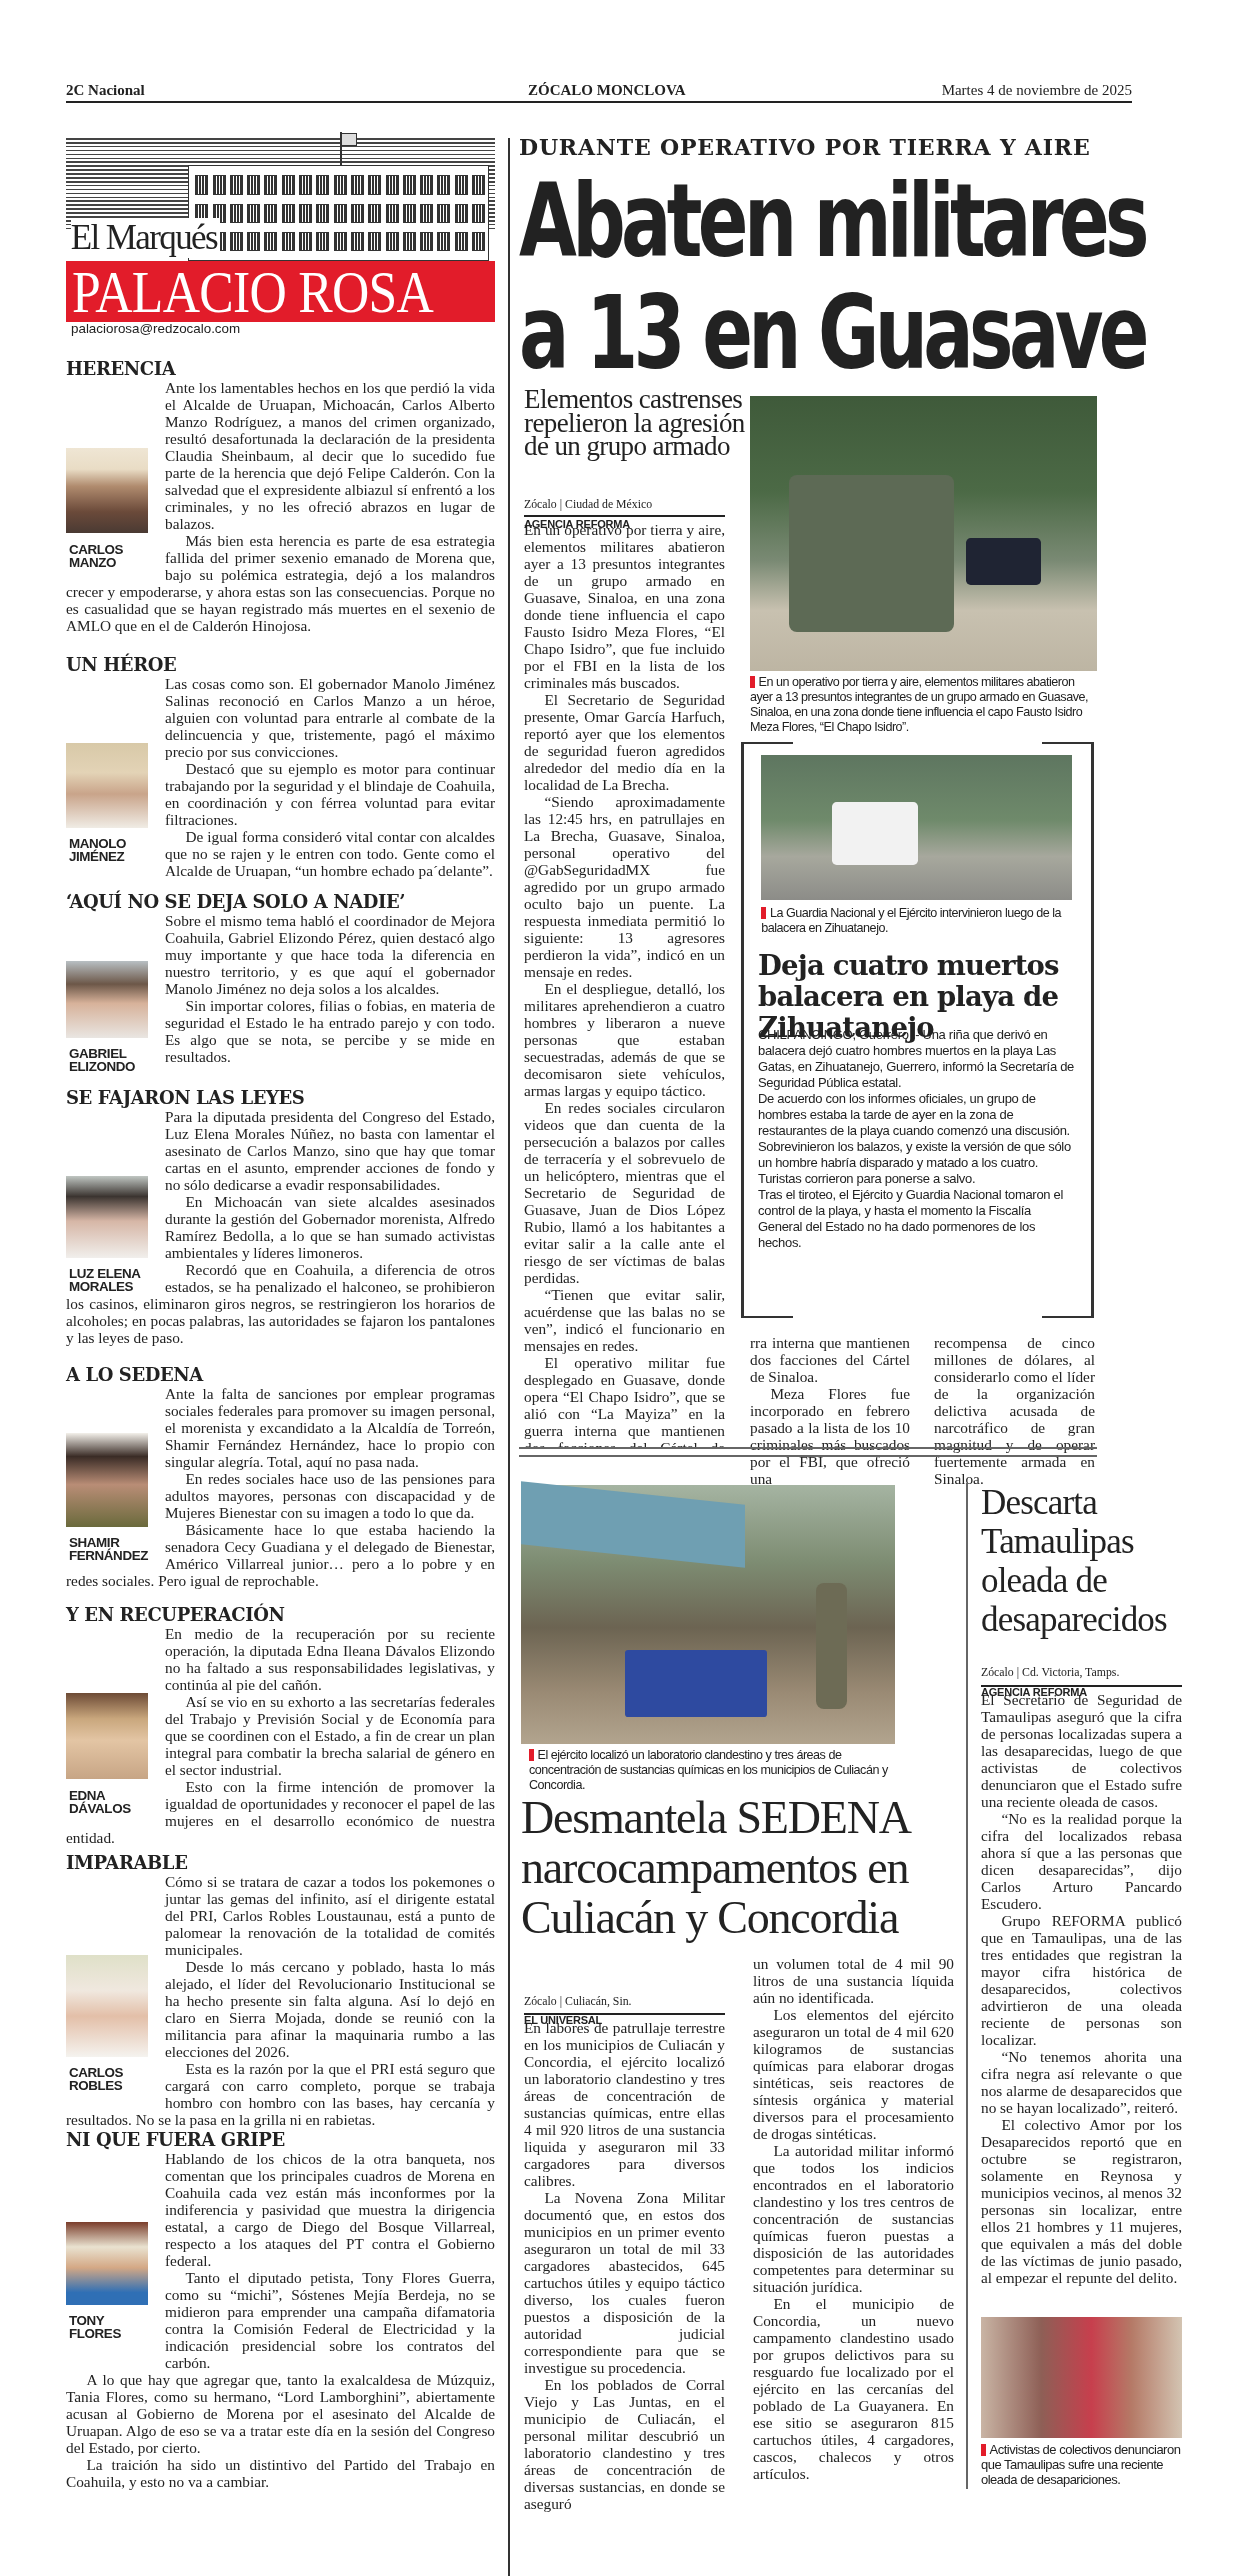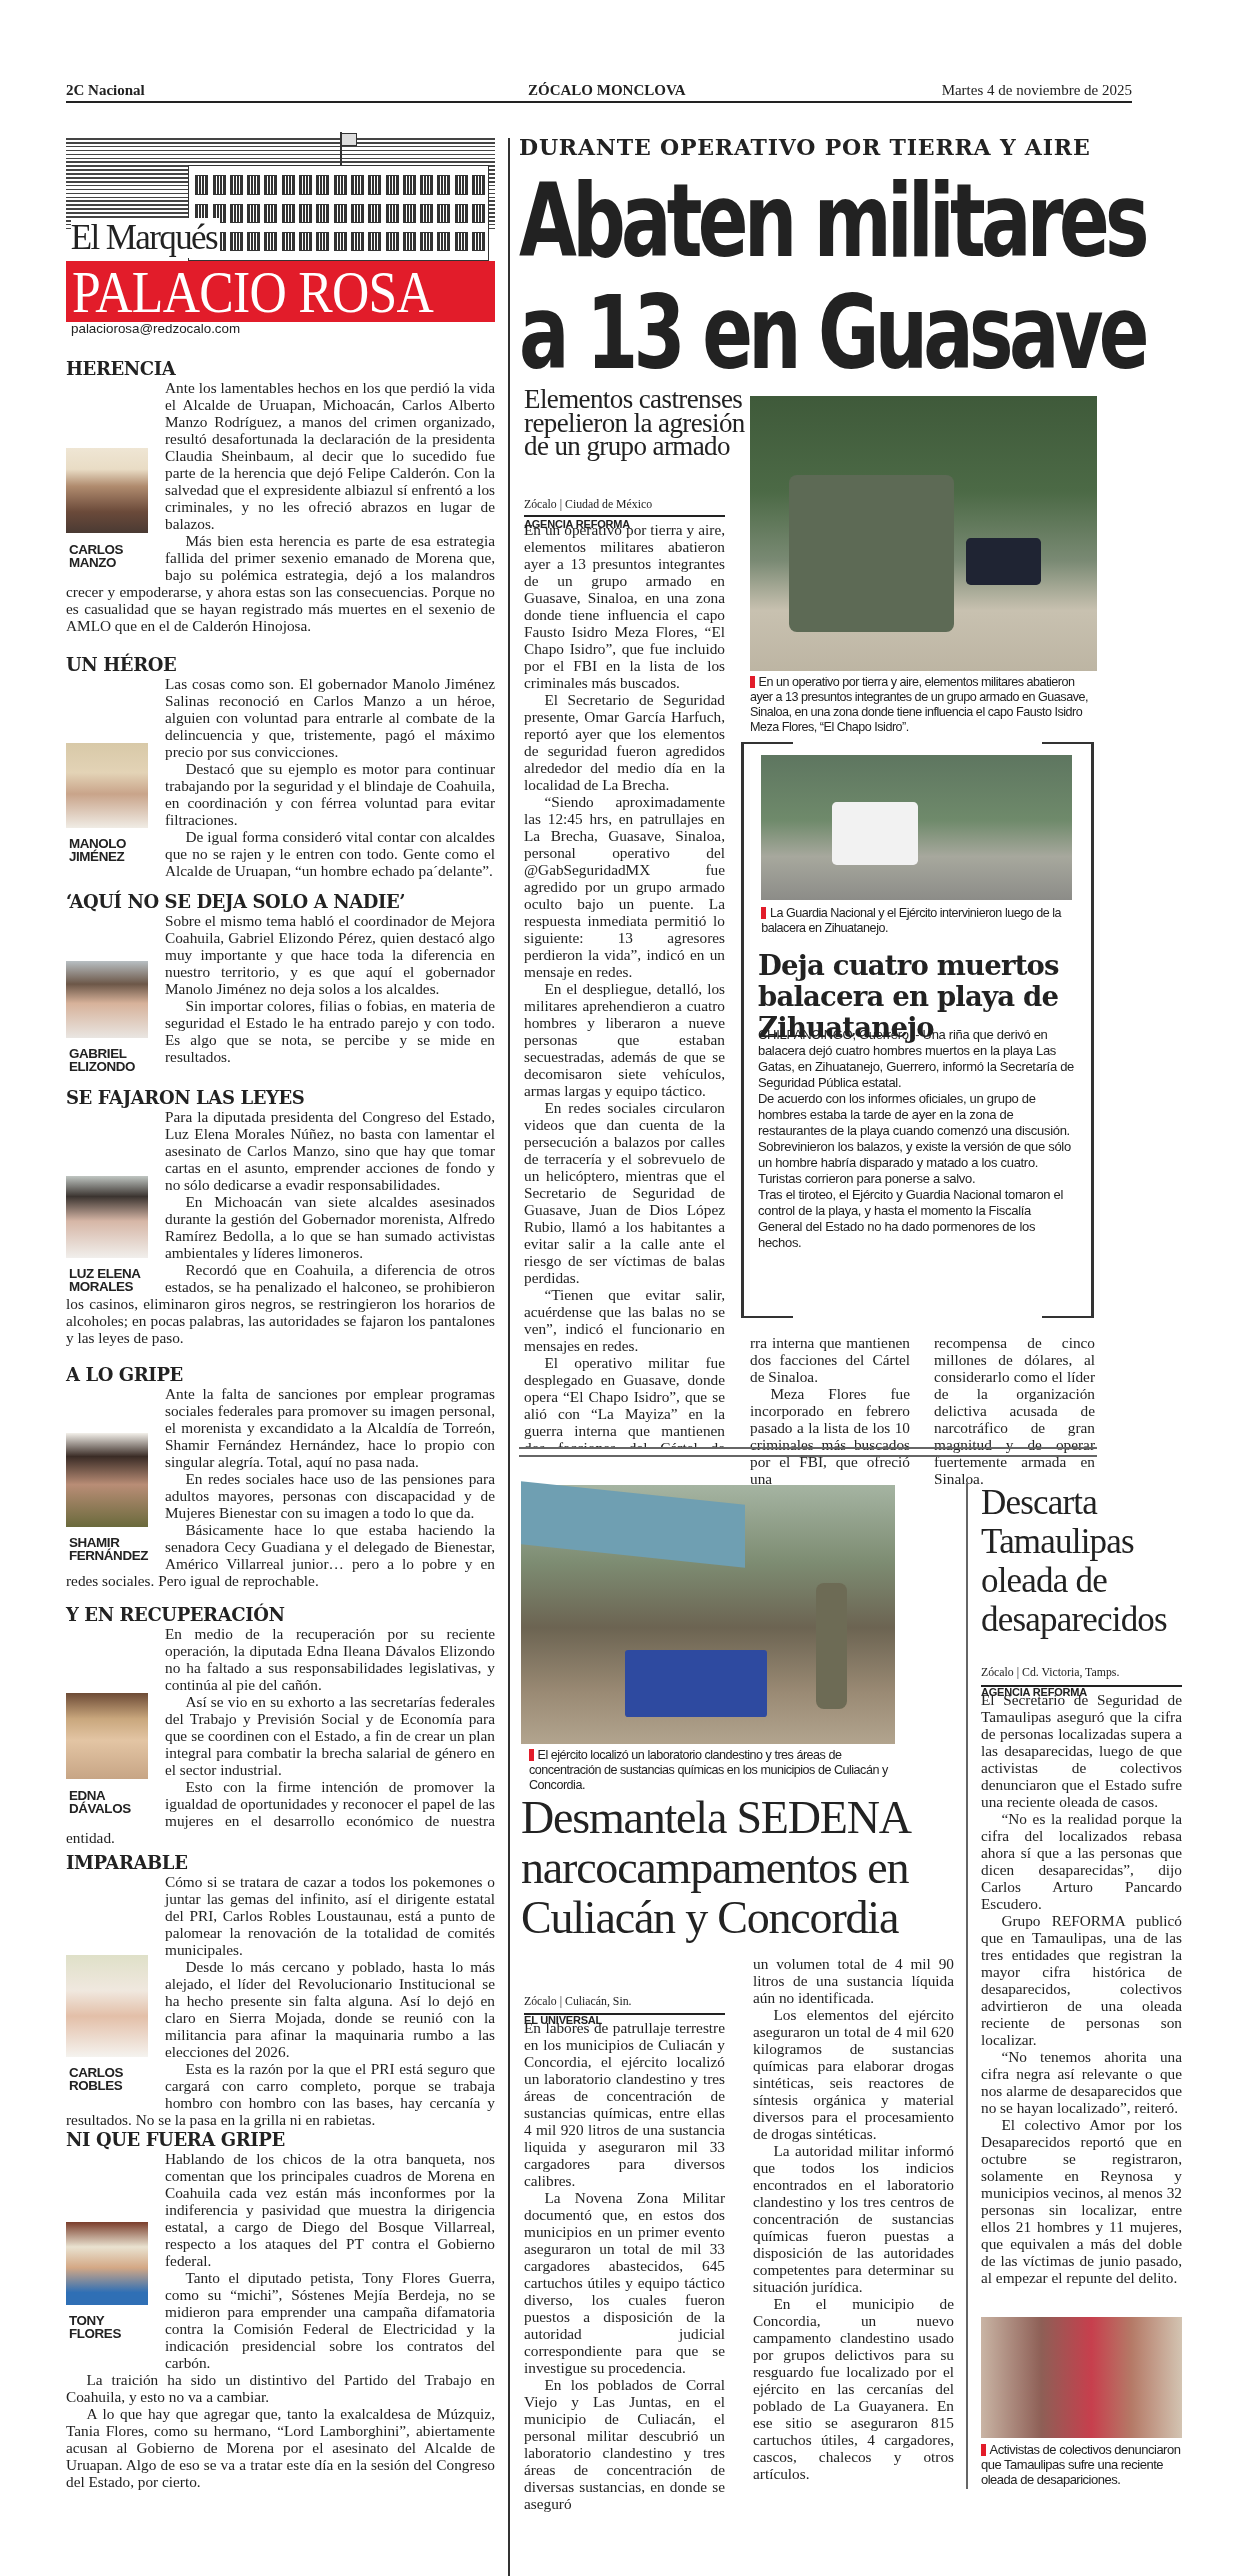--- a/index.html
+++ b/index.html
@@ -153,21 +153,21 @@
       <div class="body-text">
         <div style="float: left; width: 99px; height: 135px; margin-top: 51px;"></div>
         <p>Para la diputada presidenta del Congreso del Estado, Luz Elena Morales Núñez, no basta con lamentar el asesinato de Carlos Manzo, sino que hay que tomar cartas en el asunto, emprender acciones de fondo y no sólo dedicarse a evadir responsabilidades.</p>
         <p class="ind">En Michoacán van siete alcaldes asesinados durante la gestión del Gobernador morenista, Alfredo Ramírez Bedolla, a lo que se han sumado activistas ambientales y líderes limoneros.</p>
         <p class="ind">Recordó que en Coahuila, a diferencia de otros estados, se ha penalizado el halconeo, se prohibieron los casinos, eliminaron giros negros, se restringieron los horarios de alcoholes; en pocas palabras, las autoridades se fajaron los pantalones y las leyes de paso.</p>
       </div>
     </div>
     <div class="photo" style="left: 66px; top: 1176px; width: 82px; height: 82px; background: linear-gradient(rgb(192, 198, 194) 0%, rgb(59, 52, 48) 25%, rgb(214, 182, 166) 55%, rgb(241, 239, 236) 100%);"></div>
     <div class="photo-cap" style="left: 69px; top: 1267px; width: 86px;">LUZ ELENA MORALES</div>
     <div class="sec" style="top: 1364px;">
-      <div class="col-head">A LO GRIPE</div>
+      <div class="col-head">A LO SEDENA</div>
       <div class="body-text">
         <div style="float: left; width: 99px; height: 148px; margin-top: 34px;"></div>
         <p>Ante la falta de sanciones por emplear programas sociales federales para promover su imagen personal, el morenista y excandidato a la Alcaldía de Torreón, Shamir Fernández Hernández, hace lo propio con singular alegría. Total, aquí no pasa nada.</p>
         <p class="ind">En redes sociales hace uso de las pensiones para adultos mayores, personas con discapacidad y de Mujeres Bienestar con su imagen a todo lo que da.</p>
         <p class="ind">Básicamente hace lo que estaba haciendo la senadora Cecy Guadiana y el delegado de Bienestar, Américo Villarreal junior… pero a lo pobre y en redes sociales. Pero igual de reprochable.</p>
       </div>
     </div>
     <div class="photo" style="left: 66px; top: 1433px; width: 82px; height: 94px; background: linear-gradient(rgb(243, 240, 234) 0%, rgb(58, 44, 38) 25%, rgb(185, 141, 118) 55%, rgb(106, 106, 60) 100%);"></div>
     <div class="photo-cap" style="left: 69px; top: 1536px; width: 86px;">SHAMIR FERNÁNDEZ</div>
     <div class="sec" style="top: 1604px;">
@@ -191,22 +191,22 @@
       </div>
     </div>
     <div class="photo" style="left: 66px; top: 1955px; width: 82px; height: 102px; background: linear-gradient(rgb(223, 224, 200) 0%, rgb(240, 232, 223) 35%, rgb(227, 191, 168) 60%, rgb(245, 243, 239) 100%);"></div>
     <div class="photo-cap" style="left: 69px; top: 2066px; width: 86px;">CARLOS ROBLES</div>
     <div class="sec" style="top: 2129px;">
       <div class="col-head">NI QUE FUERA GRIPE</div>
       <div class="body-text">
         <div style="float: left; width: 99px; height: 136px; margin-top: 85px;"></div>
         <p>Hablando de los chicos de la otra banqueta, nos comentan que los principales cuadros de Morena en Coahuila cada vez están más inconformes por la indiferencia y pasividad que muestra la dirigencia estatal, a cargo de Diego del Bosque Villarreal, respecto a los ataques del PT contra el Gobierno federal.</p>
         <p class="ind">Tanto el diputado petista, Tony Flores Guerra, como su “michi”, Sóstenes Mejía Berdeja, no se midieron para emprender una campaña difamatoria contra la Comisión Federal de Electricidad y la indicación presidencial sobre los contratos del carbón.</p>
+        <p class="ind">A lo que hay que agregar que, tanto la exalcaldesa de Múzquiz, Tania Flores, como su hermano, “Lord Lamborghini”, abiertamente acusan al Gobierno de Morena por el asesinato del Alcalde de Uruapan. Algo de eso se va a tratar este día en la sesión del Congreso del Estado, por cierto.</p>
         <p class="ind">La traición ha sido un distintivo del Partido del Trabajo en Coahuila, y esto no va a cambiar.</p>
-        <p class="ind">A lo que hay que agregar que, tanto la exalcaldesa de Múzquiz, Tania Flores, como su hermano, “Lord Lamborghini”, abiertamente acusan al Gobierno de Morena por el asesinato del Alcalde de Uruapan. Algo de eso se va a tratar este día en la sesión del Congreso del Estado, por cierto.</p>
       </div>
     </div>
     <div class="photo" style="left: 66px; top: 2222px; width: 82px; height: 83px; background: linear-gradient(rgb(122, 61, 43) 0%, rgb(233, 226, 208) 30%, rgb(212, 168, 133) 55%, rgb(47, 111, 181) 85%);"></div>
     <div class="photo-cap" style="left: 69px; top: 2314px; width: 86px;">TONY FLORES</div>
   </div>
 
 <div class="abs" id="vrule"></div>
 <div class="abs" id="kicker">DURANTE OPERATIVO POR TIERRA Y AIRE</div>
 <div class="abs" id="main-title">
   <div>Abaten militares</div>

